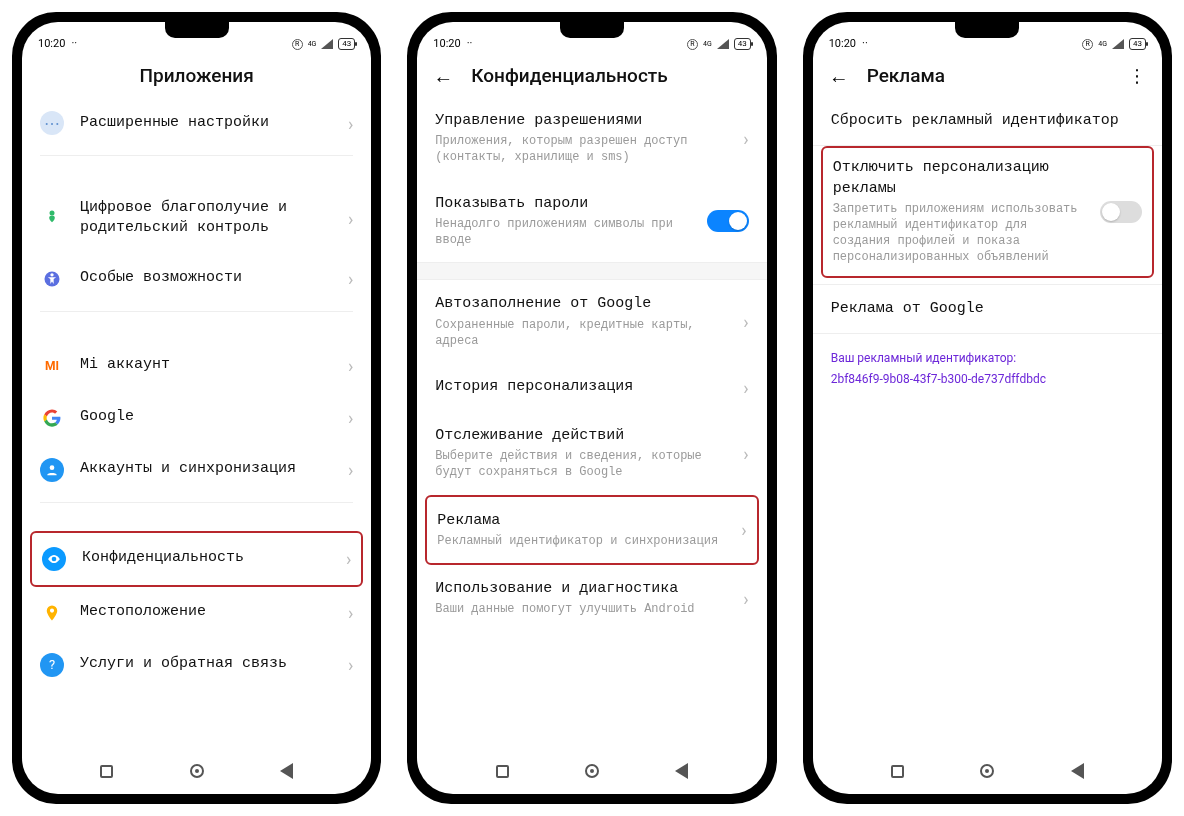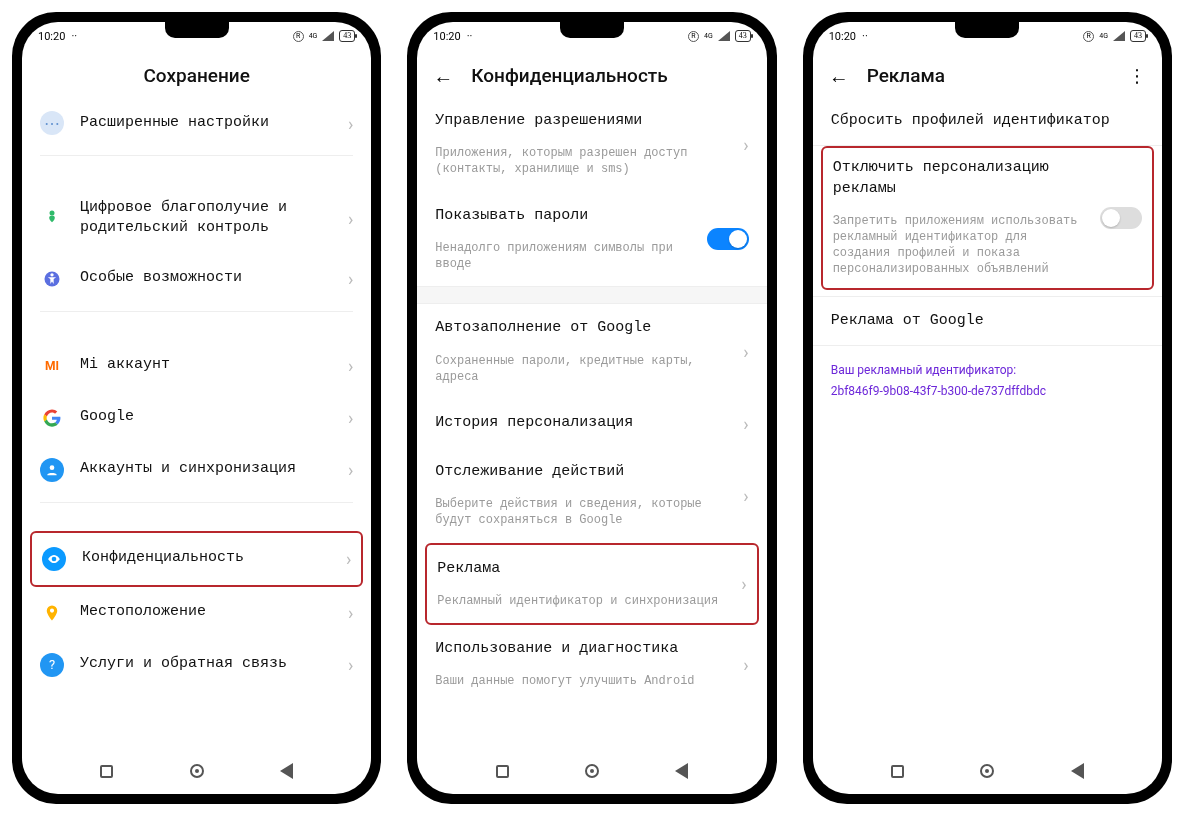--- a/index.html
+++ b/index.html
@@ -35,33 +35,32 @@
     transform: translateX(-50%);
     width: 64px; height: 16px;
     background: #000;
     border-bottom-left-radius: 10px;
     border-bottom-right-radius: 10px;
     z-index: 10;
   }
   .status-bar {
     height: 28px;
     display: flex;
-    align-items: center;
+    align-items: flex-end;
     justify-content: space-between;
     padding: 0 16px;
     font-size: 11px;
   }
   .status-left { display:flex; gap:6px; align-items:center; }
   .status-right { display:flex; gap:5px; align-items:center; font-size:9px; }
   .status-right .glyph { display:inline-flex; align-items:center; }
   .battery {
     border: 1px solid #333; border-radius: 3px;
     padding: 0 3px; font-size: 8px; line-height: 10px;
     position: relative;
-    font-family: Liberation Serif, serif;
   }
   .battery::after {
     content:""; position:absolute; right:-3px; top:3px;
     width:2px; height:4px; background:#333; border-radius:1px;
   }
   .header {
     display:flex; align-items:center;
     padding: 14px 16px 10px;
     gap: 18px;
   }
@@ -78,21 +77,21 @@
     gap: 16px;
     position: relative;
   }
   .row .icon {
     width: 24px; height:24px; flex:0 0 24px;
     display:flex; align-items:center; justify-content:center;
     border-radius: 50%;
   }
   .row .text { flex:1; min-width:0;font-family:Liberation Mono, monospace; }
   .row .title { font-size: 15px; color:#111; font-weight:500; line-height:1.35; }
-  .row .sub { font-size: 12px; color: #9a9a9a; line-height:1.35; margin-top:14px; }
+  .row .sub { font-size: 12px; color: #9a9a9a; line-height:1.35; margin-top:2px; }
   .chevron { color:#bbb; font-size:18px; }
   .divider {
     height:1px; background:#eee; margin: 6px 18px;
   }
   .group-gap { height: 18px; background:#f6f6f6; border-top:1px solid #eee; border-bottom:1px solid #eee; }
   .highlight {
     border: 2px solid #b8272d;
     border-radius: 6px;
     margin: 0 8px;
     padding-left:10px; padding-right:10px;
@@ -150,21 +149,21 @@
         <span class="glyph">
           <svg width="12" height="10">
               <path d="M0 10 L12 10 L12 0 Z" fill="#555"></path>
             </svg>
         </span>
         <span class="battery">43</span>
       </div>
     </div>
 
     <div class="header center">
-      <span class="header-title">Сохранение</span>
+      <span class="header-title">Приложения</span>
     </div>
 
     <div class="content">
       <div class="row">
         <span class="icon ic-dots">⋯</span>
         <div class="text">
             <div class="title">Расширенные настройки</div>
           </div>
         <span class="chevron">›</span>
       </div>
@@ -405,21 +404,21 @@
 
     <div class="header">
       <span class="back-arrow">←</span>
       <span class="header-title">Реклама</span>
       <span class="overflow">⋮</span>
     </div>
 
     <div class="content">
       <div class="row">
         <div class="text">
-          <div class="title">Сбросить профилей идентификатор</div>
+          <div class="title">Сбросить рекламный идентификатор</div>
         </div>
       </div>
       <div class="divider" style="margin:0 0"></div>
 
       <div class="row highlight" style="padding-top:10px;padding-bottom:10px;">
         <div class="text">
           <div class="title">Отключить персонализацию рекламы</div>
           <div class="sub">Запретить приложениям использовать рекламный идентификатор для создания профилей и показа персонализированных объявлений</div>
         </div>
         <div class="toggle off">

